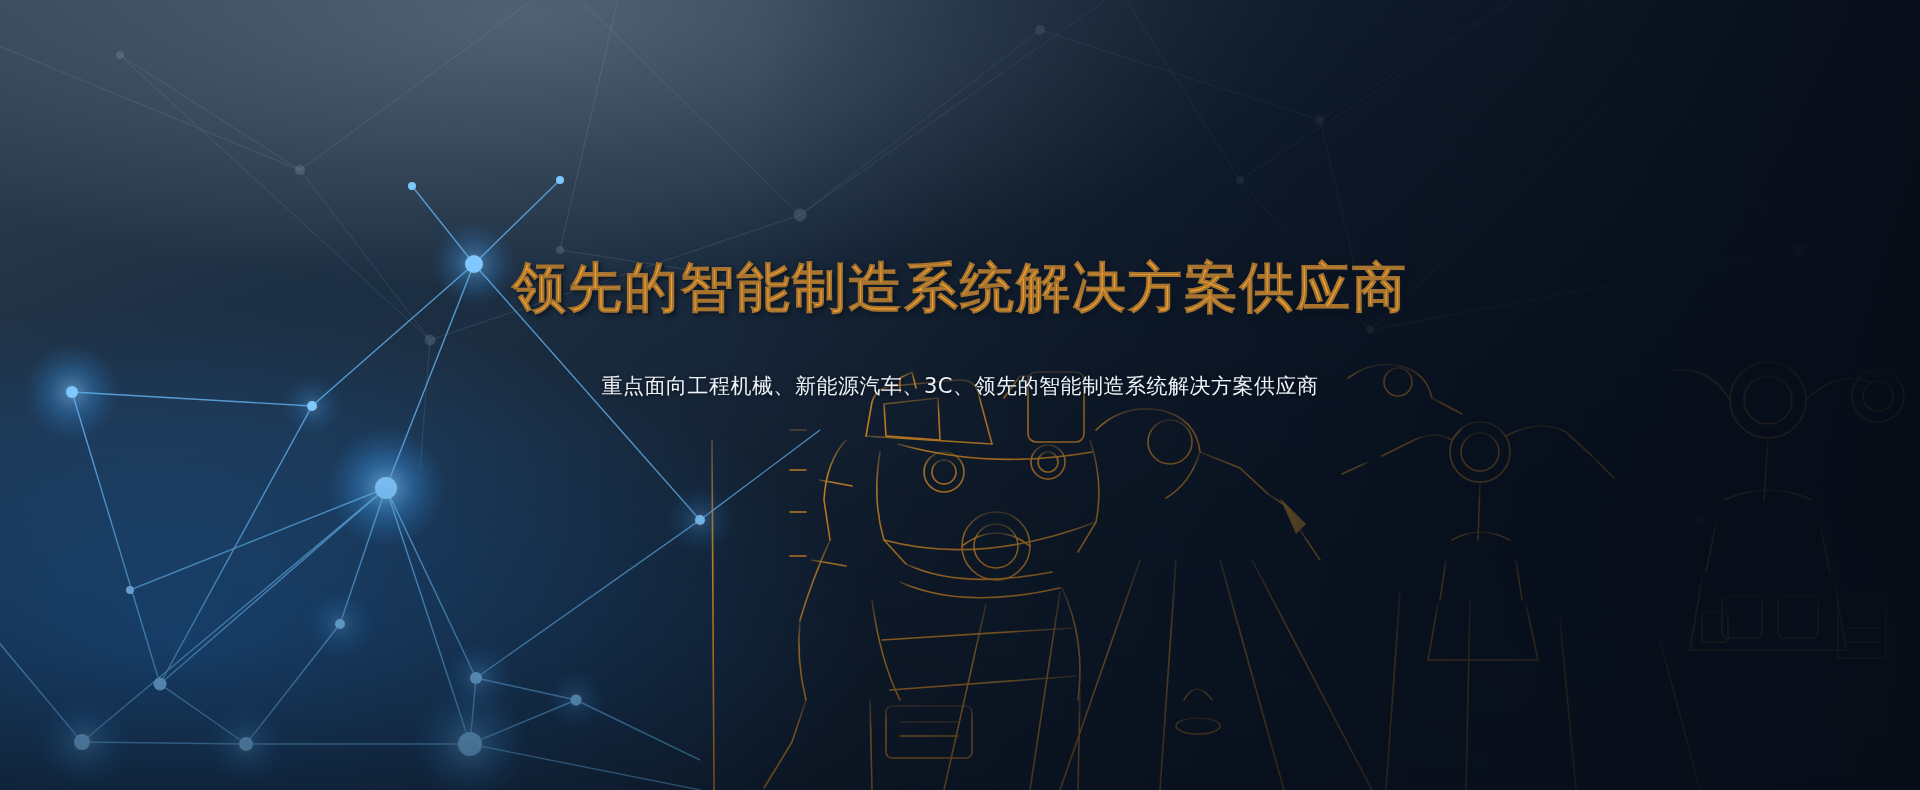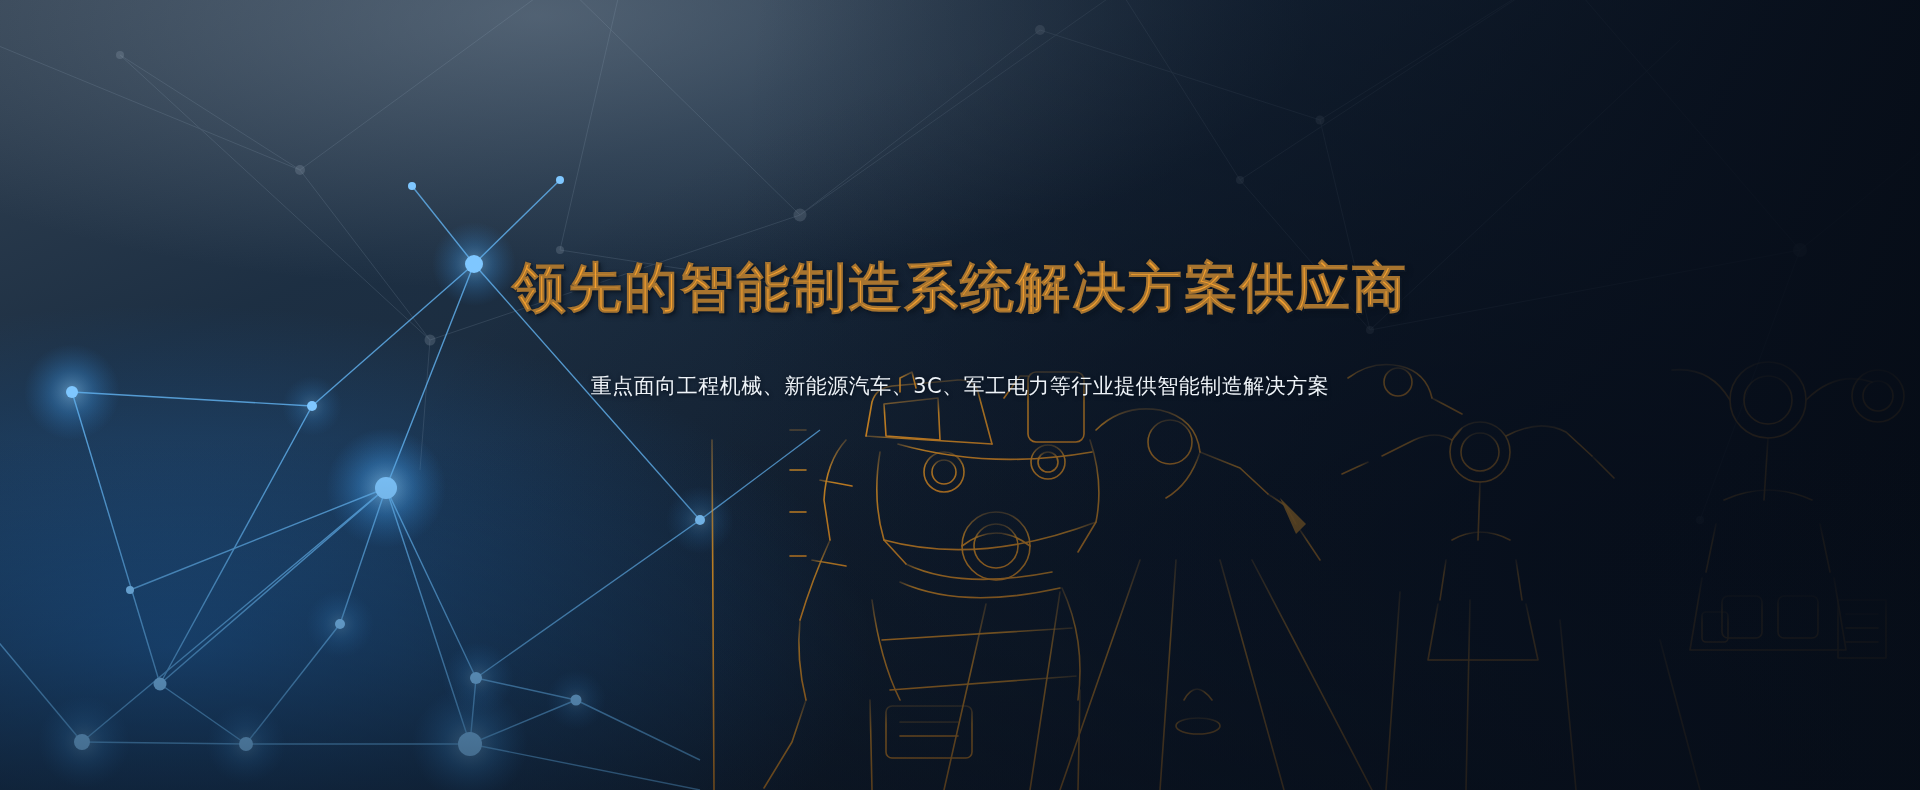--- a/index.html
+++ b/index.html
@@ -387,15 +387,15 @@
       <path d="M 1320 766 L 1560 766"></path>
       <path d="M 1492 470 L 1492 560"></path>
     </g>
   </svg>
 
   <div class="bg-darken-right"></div>
   <div class="bg-darken-bottom"></div>
 
   <div class="headline">领先的智能制造系统解决方案供应商</div>
 
-  <div class="subhead">重点面向工程机械、新能源汽车、3C、军工电力等行业提供智能制造解决方案</div>
+  <div class="subhead">重点面向工程机械、新能源汽车、3C、领先的智能制造系统解决方案供应商</div>
 
 </div>
 
 </body></html>

